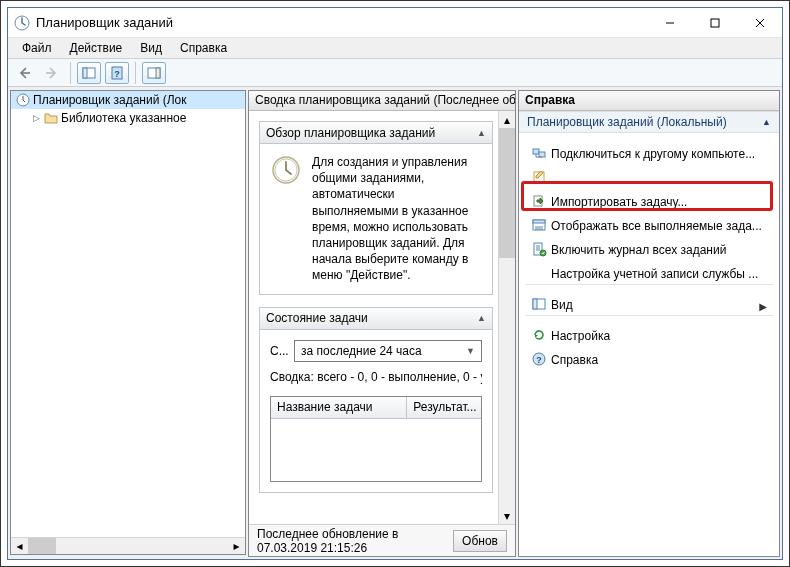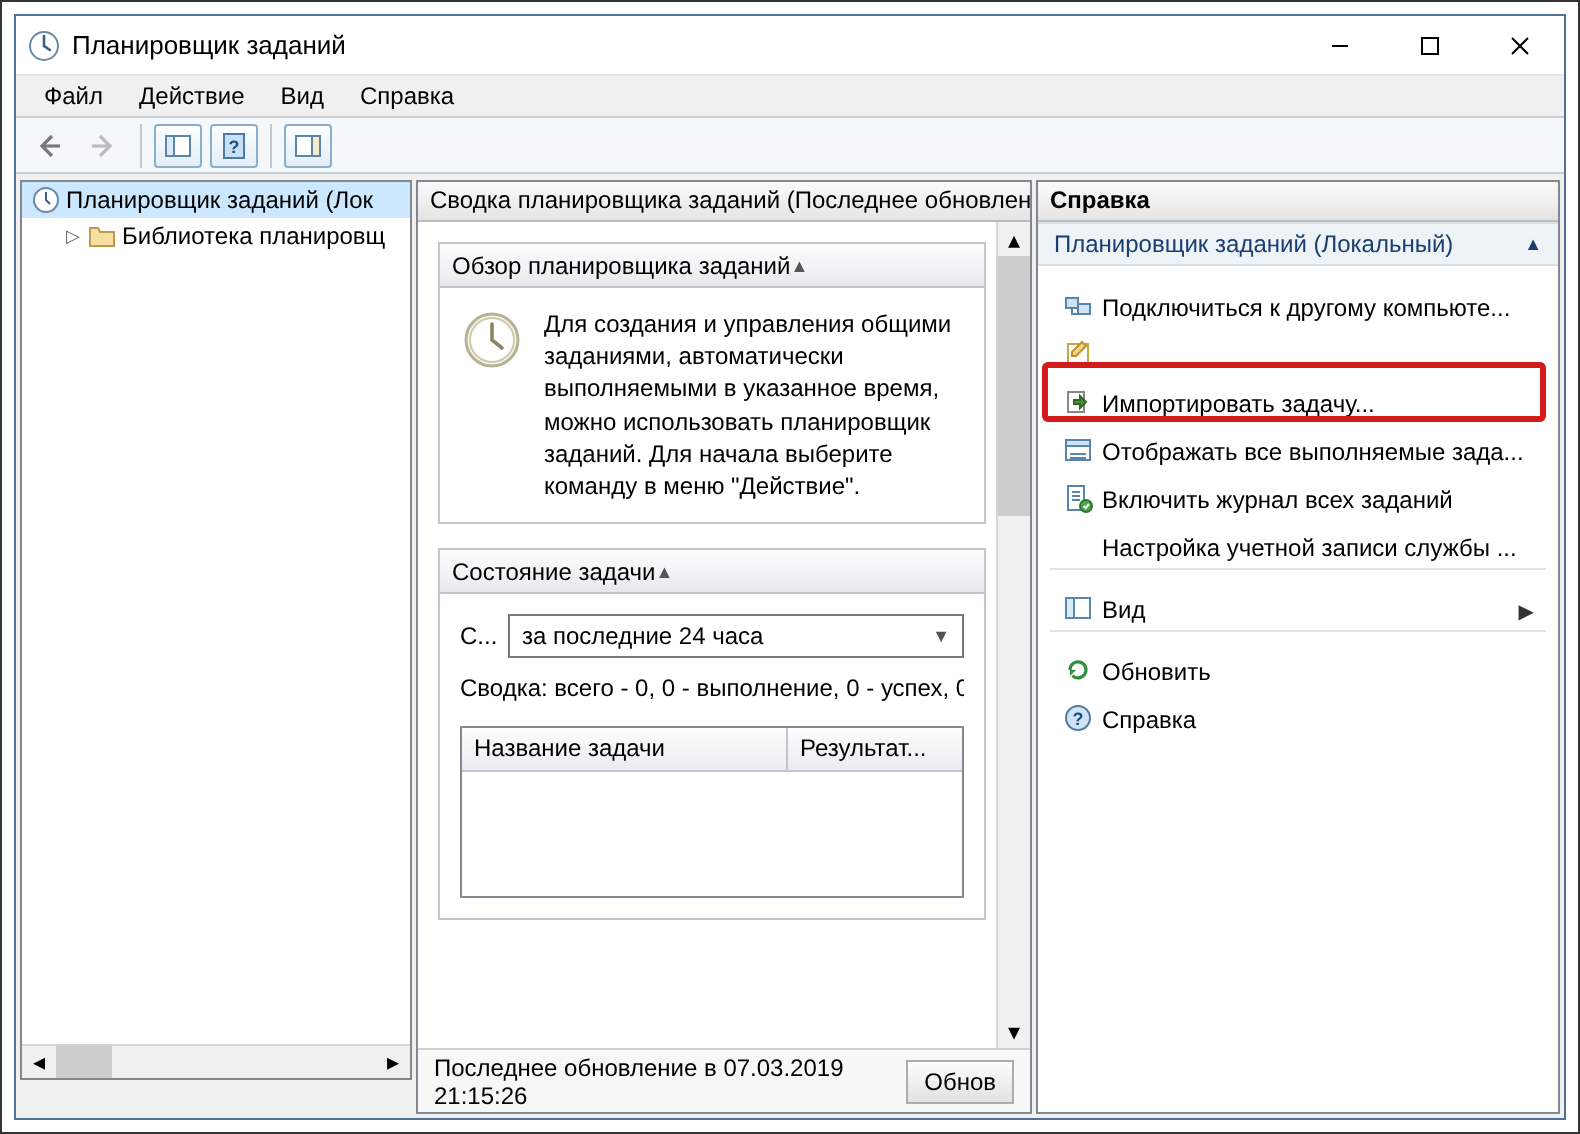--- a/index.html
+++ b/index.html
@@ -18,40 +18,40 @@
   .menubar { height:21px; background:#f0f0f0; display:flex; align-items:center; padding:0 6px; gap:2px; border-bottom:1px solid #d0d0d0;}
   .menuitem { padding:2px 8px; }
   
   .toolbar { height:28px; background:#f5f8fb; border-bottom:1px solid #c5cfd8; display:flex; align-items:center; padding:0 4px; gap:4px;}
   .tbtn { width:24px; height:22px; border:1px solid transparent; display:flex; align-items:center; justify-content:center; border-radius:2px;}
   .tbtn.box { border:1px solid #8ab0d1; background:linear-gradient(#fdfefe,#e3eef8); }
   .tsep { width:1px; height:22px; background:#c0c8d0; margin:0 2px; }
   .tbtn svg { width:16px; height:16px; }
   
   .body { position:absolute; top:80px; left:0; right:0; bottom:0; display:flex; }
-  .tree { width:196px; background:#fff; border:1px solid #828790; margin:2px 0 19px 2px; overflow:hidden; position:relative; }
+  .tree { width:236px; background:#fff; border:1px solid #828790; margin:2px 0 4px 2px; overflow:hidden; position:relative; }
   .tree .node { display:flex; align-items:center; height:18px; padding-left:4px; gap:2px; }
   .tree .node.root { background:#cce8ff; }
   .tree .nodetext { white-space:nowrap; overflow:hidden; }
   .tree .nodeicon svg { width:16px; height:16px; display:block; }
   .tree .node.child { padding-left:22px; }
   .hscroll { position:absolute; left:0; right:0; bottom:0; height:17px; background:#f0f0f0; border-top:1px solid #d5d5d5; display:flex; }
   .hscroll .arrow { width:17px; height:100%; background:#f0f0f0; display:flex; align-items:center; justify-content:center; }
   .hscroll .thumb { width:28px; height:100%; background:#cdcdcd; }
   .hscroll .track { flex:1; }
 
   .center { flex:1; margin:2px; border:1px solid #828790; background:#fff; display:flex; flex-direction:column; overflow:hidden; }
   .center .chead { height:20px; background:linear-gradient(#fafafa,#e4e4e4); border-bottom:1px solid #bcbcbc; padding:2px 6px; white-space:nowrap; overflow:hidden; }
   .cscroll { flex:1; position:relative; padding:10px 22px 0 10px; overflow:hidden; }
   .vscroll { position:absolute; top:0; right:0; width:17px; bottom:0; background:#f0f0f0; border-left:1px solid #d5d5d5; }
   .vscroll .arrow { height:17px; display:flex; align-items:center; justify-content:center; }
   .vscroll .vthumb { position:absolute; left:0; right:0; top:17px; height:130px; background:#cdcdcd; }
 
   .panel { border:1px solid #c0c6cc; margin-bottom:12px; }
-  .panelhead { height:22px; background:linear-gradient(#fdfdfd,#e6e9ec); border-bottom:1px solid #c0c6cc; display:flex; align-items:center; padding:0 6px; }
+  .panelhead { height:22px; background:linear-gradient(#fdfdfd,#e6e9ec); border-bottom:1px solid #c0c6cc; display:flex; align-items:center; padding:0 6px; justify-content:space-between; }
   .panelhead .caret { font-size:9px; color:#555; }
   .panelbody { padding:10px; }
   .descflex { display:flex; gap:10px; }
   .clockicon svg { width:32px; height:32px; }
   .descflex .txt { flex:1; line-height:1.35; font-size:12px; }
 
   .statusbody { padding:10px; }
   .statusrow { display:flex; align-items:center; gap:6px; margin-bottom:8px;}
   .statusrow .lbl { width:18px; overflow:hidden; white-space:nowrap; }
   .combo { flex:1; height:22px; border:1px solid #7a7a7a; background:#fff; padding:0 6px; display:flex; align-items:center; justify-content:space-between;}
@@ -168,21 +168,21 @@
             </span>
           <span class="nodetext">Планировщик заданий (Лок</span>
         </div>
         <div class="node child">
           <span style="width:8px;color:#666;font-size:9px">▷</span>
           <span class="nodeicon">
               <svg viewBox="0 0 16 16">
                 <path d="M2 4 h4 l1 2 h7 v7 h-12 z" fill="#f7dfa4" stroke="#bc9a4e"></path>
               </svg>
             </span>
-          <span class="nodetext">Библиотека планировщ</span>
+          <span class="nodetext">Библиотека указанное</span>
         </div>
         <div class="hscroll">
           <div class="arrow">◂</div>
           <div class="thumb"></div>
           <div class="track"></div>
           <div class="arrow">▸</div>
         </div>
       </div>
 
       <div class="center">
@@ -316,21 +316,21 @@
               <span class="more">▶</span>
             </div>
             <div class="asep"></div>
             <div class="aitem">
               <span class="aicon">
                 <svg viewBox="0 0 16 16">
                   <path d="M4 8 a4 4 0 1 1 1.2 2.8" fill="none" stroke="#2f8f3f" stroke-width="1.6"></path>
                   <path d="M4 11 l0 -3 l3 0 z" fill="#2f8f3f"></path>
                 </svg>
               </span>
-              <span class="alabel">Обновить</span>
+              <span class="alabel">Настройка</span>
             </div>
             <div class="aitem">
               <span class="aicon">
                 <svg viewBox="0 0 16 16">
                   <circle cx="8" cy="8" r="6" fill="#cfe3f5" stroke="#4f7aa3"></circle>
                   <text x="8" y="11.5" font-size="9" text-anchor="middle" fill="#1d4f7d" font-weight="bold">?</text>
                 </svg>
               </span>
               <span class="alabel">Справка</span>
             </div>

